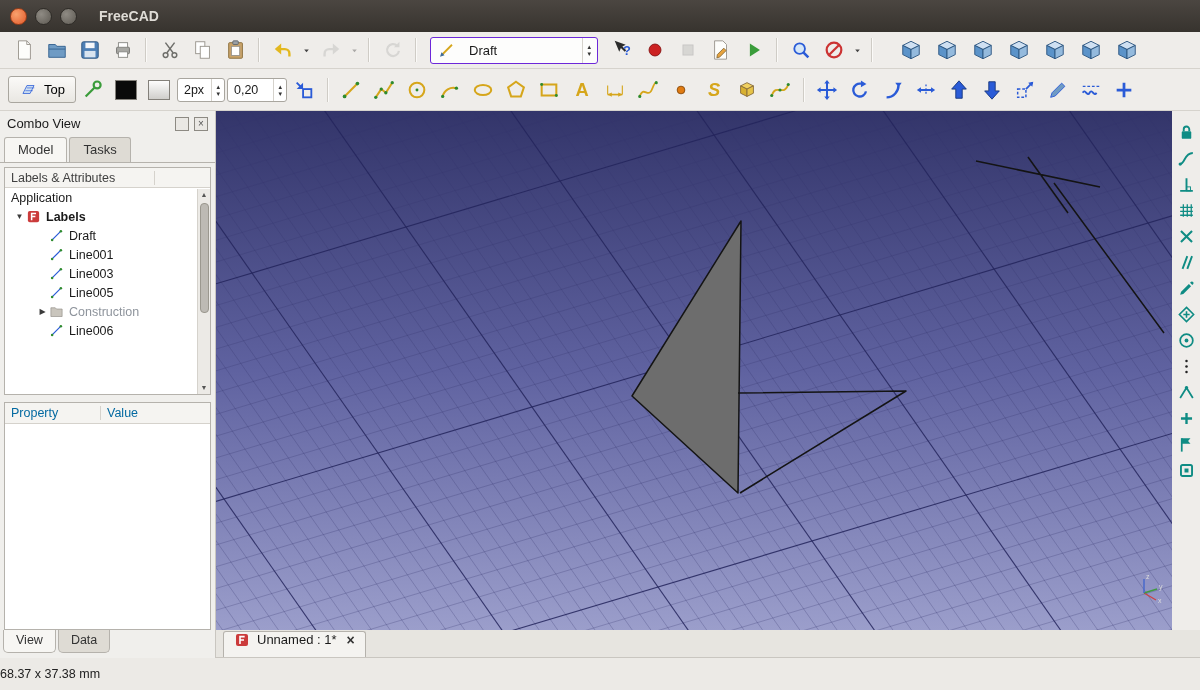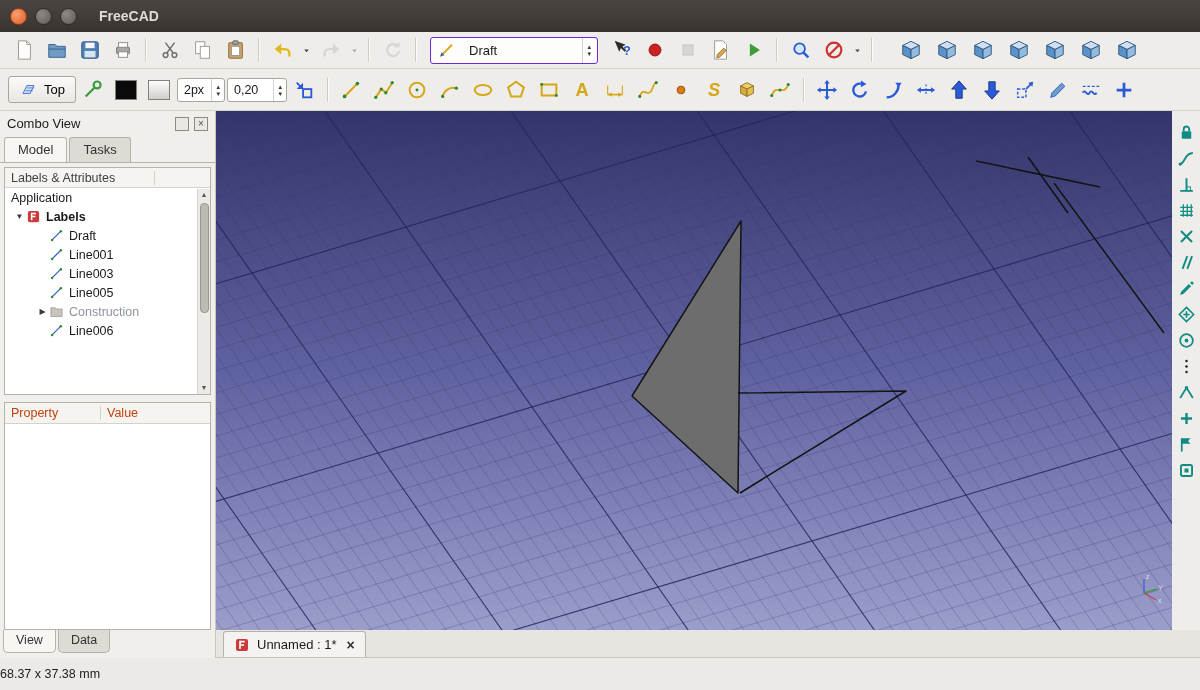--- a/index.html
+++ b/index.html
@@ -55,40 +55,40 @@
   .lvl0{padding-left:6px}
   .lvl1{padding-left:8px}
   .lvl2{padding-left:31px}
   .bold{font-weight:bold}
   .gray{color:#8e949c}
   .vscroll{position:absolute;top:21px;right:0;bottom:0;width:13px;background:#eceae6;border-left:1px solid #d5d2cc;display:flex;flex-direction:column;align-items:center}
   .vscroll .sarrow{font-size:7px;color:#555;height:12px;line-height:12px}
   .vscroll .thumb{width:9px;height:110px;background:#bdbab4;border:1px solid #9b988f;border-radius:4px;margin:2px 0}
   .vscroll .sarrow.down{margin-top:auto}
   .prop-wrap{margin:7px 4px 0;background:#fff;border:1px solid #b5b2ac;flex:1;display:flex;flex-direction:column}
-  .prop-header{height:21px;background:#f5f4f1;border-bottom:1px solid #d5d2cc;display:flex;font-size:12.5px;color:#c2410c;align-items:center}
+  .prop-header{height:21px;background:#f5f4f1;border-bottom:1px solid #d5d2cc;display:flex;font-size:12.5px;color:#0369a1;align-items:center}
   .ph1{width:96px;padding:0 6px;border-right:1px solid #d5d2cc}
   .ph2{padding:0 6px}
   .prop-body{flex:1;background:#fff}
   .cv-btabs{height:28px;display:flex;align-items:flex-start;padding:0 3px;gap:2px}
   .btab{padding:3px 12px 5px;font-size:12.5px;border:1px solid #b5b2ac;border-top:none;border-radius:0 0 5px 5px;background:#dedbd4;color:#333;cursor:default}
   .btab.active{background:#f7f6f3}
 
   
   #viewport{position:absolute;left:216px;top:111px;width:956px;height:519px}
   #viewport svg{display:block}
 
   
   #right-rail{position:absolute;right:0;top:111px;width:28px;bottom:60px;background:#efedea;display:flex;flex-direction:column;align-items:center;padding-top:9px;gap:2px}
   .rr{width:24px;height:24px;display:flex;align-items:center;justify-content:center;border:none;background:transparent;cursor:default}
   .rr svg{width:19px;height:19px}
 
   
   #tabstrip{position:absolute;left:216px;right:0;top:630px;height:28px;background:#e7e5e0;border-bottom:1px solid #c9c6c0;display:flex;align-items:flex-end;padding-left:7px}
-  .mditab{display:flex;align-items:center;gap:7px;background:#f4f3f0;border:1px solid #b5b2ac;border-bottom:none;border-radius:3px 3px 0 0;height:26px;padding:0 10px;font-size:13px;cursor:default}
+  .mditab{display:flex;gap:7px;background:#f4f3f0;border:1px solid #b5b2ac;border-bottom:none;border-radius:3px 3px 0 0;height:26px;padding:0 10px;font-size:13px;cursor:default}
   .mditab svg{width:16px;height:16px}
   .mditab .close{font-weight:bold;color:#333;font-size:14px;margin-left:3px}
 
   
   #statusbar{position:absolute;left:0;right:0;bottom:0;height:32px;background:#eceae6;display:flex;align-items:center;justify-content:flex-start;padding-right:58px;font-size:12.5px;color:#222}
 
   .hiddefs{position:absolute;width:0;height:0;overflow:hidden}
 </style>
 </head>
 <body>

